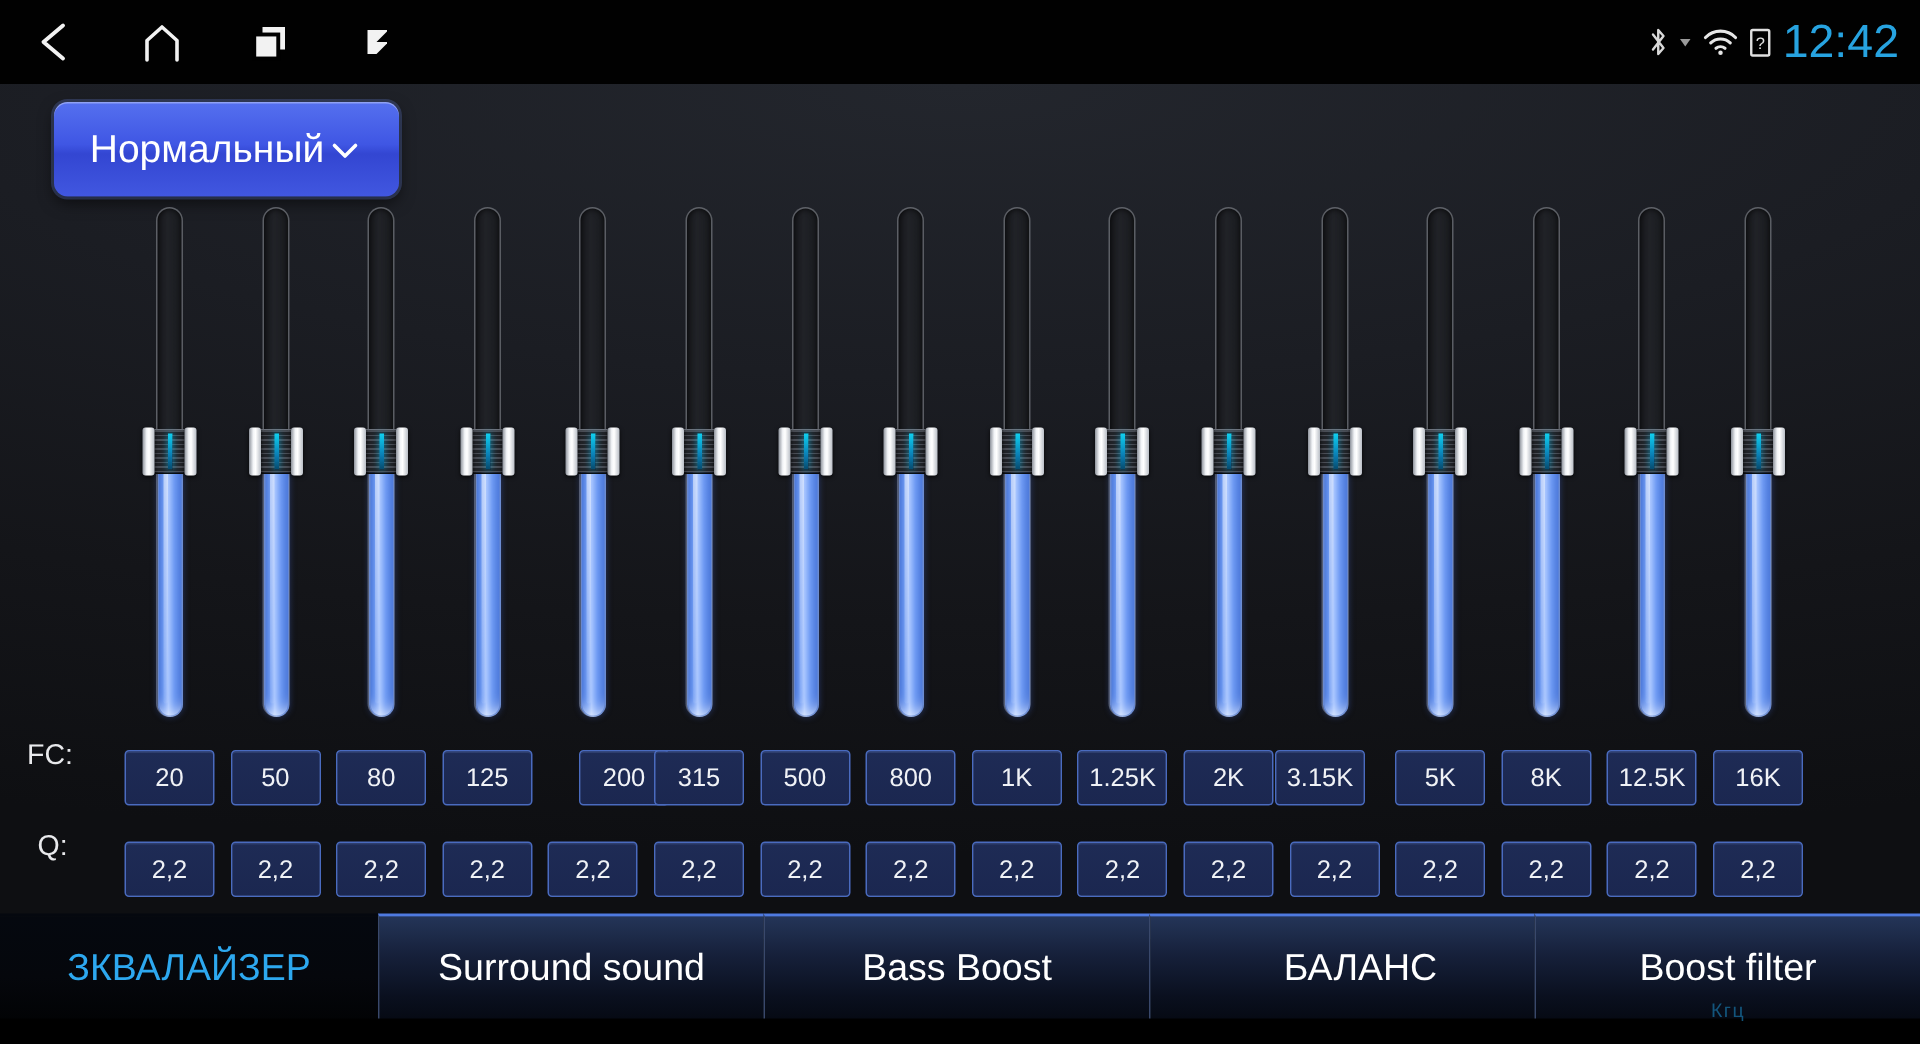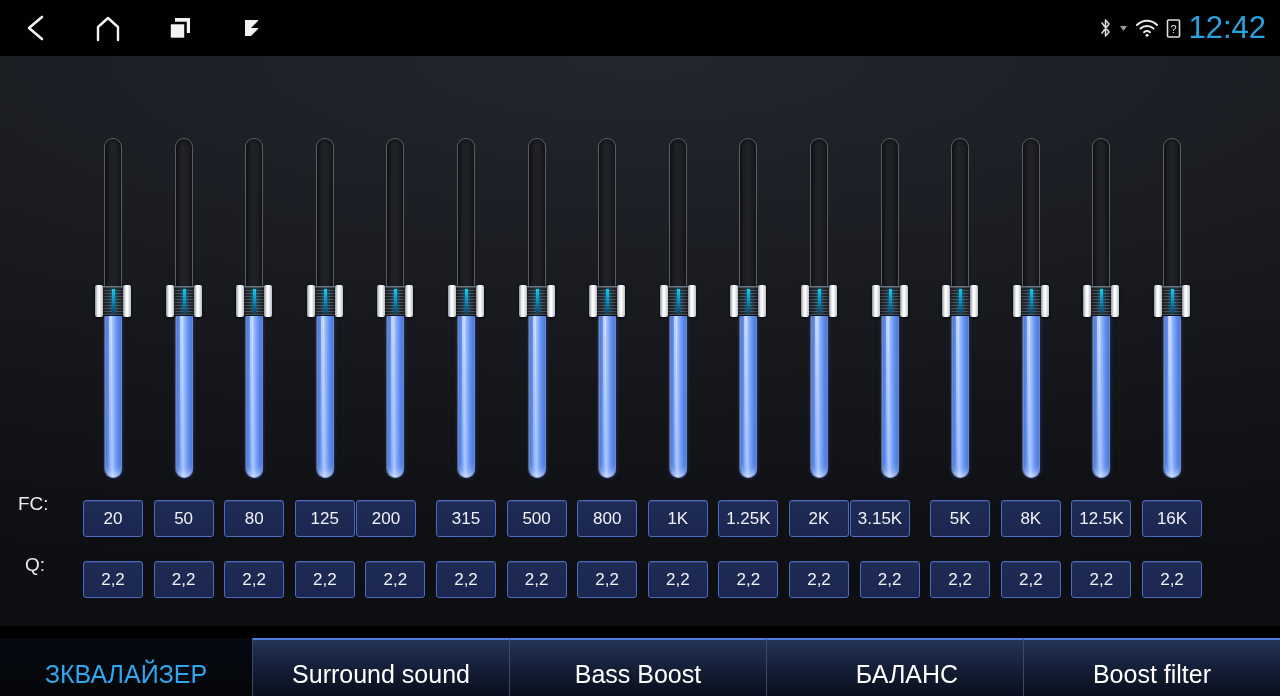--- a/index.html
+++ b/index.html
@@ -118,21 +118,21 @@
     border:1px solid #4a6bbf;
     border-radius:3px;
     background:linear-gradient(180deg,#1e2b55 0%,#1b2750 100%);
     color:#f0f2f6; font-size:17px;
     display:flex; align-items:center; justify-content:center;
     box-shadow:inset 0 1px 0 rgba(120,150,220,.18);
   }
 
   
   .tabs {
-    position:absolute; left:0; bottom:0; width:1280px; height:58px;
+    position:absolute; left:0; bottom:0; width:1280px; height:87px;
     display:flex;
   }
   .tab {
     position:relative;
     height:70px;
     display:flex; align-items:center; justify-content:center;
     color:#ffffff; font-size:25px;
     background:linear-gradient(180deg,#243558 0%,#16203a 38%,#0a101f 78%,#060a14 100%);
     border-top:2px solid #4f7ae0;
     border-left:1px solid #2a3category;
@@ -196,20 +196,30 @@
       <svg width="15" height="21" viewBox="0 0 15 21">
         <rect x="1.5" y="2" width="12" height="17" fill="none" stroke="#e0e0e0" stroke-width="1.6" rx="1"></rect>
         <text x="7.5" y="14.5" font-size="11" fill="#e0e0e0" text-anchor="middle" font-family="Liberation Sans, sans-serif">?</text>
       </svg>
       <div class="clock">12:42</div>
     </div>
   </div>
 
   <div class="body-area">
 
+    <div class="preset-wrap">
+      <div class="preset-btn">
+        <span class="preset-label">Нормальный</span>
+        <span class="preset-chev">
+          <svg width="24" height="24" viewBox="0 0 24 24">
+            <polyline points="5,9 12,16 19,9" fill="none" stroke="#ffffff" stroke-width="2.4" stroke-linecap="round" stroke-linejoin="round"></polyline>
+          </svg>
+        </span>
+      </div>
+    </div>
 
     <div class="sliders" id="sliders">
         <div class="slider" style="left: 96px;">
           <div class="track"></div>
           <div class="fill" style="bottom: 0px; height: 176.8px;"></div>
           <div class="thumb" style="bottom: 161.8px;">
             <div class="thumb-center"></div>
             <div class="cap l"></div>
             <div class="cap r"></div>
           </div>
@@ -352,21 +362,21 @@
       </div>
 
     <div class="rowlabel" id="fc-label" style="left:18px; top:437px;">FC:</div>
     <div class="rowlabel" id="q-label" style="left:25px; top:498px;">Q:</div>
 
     <div id="fc-row">
         <div class="chip" style="left: 83px; top: 444px;">20</div>
         <div class="chip" style="left: 153.6px; top: 444px;">50</div>
         <div class="chip" style="left: 224.2px; top: 444px;">80</div>
         <div class="chip" style="left: 294.8px; top: 444px;">125</div>
-        <div class="chip" style="left: 356px; top: 444px;">200</div>
+        <div class="chip" style="left: 386px; top: 444px;">200</div>
         <div class="chip" style="left: 436px; top: 444px;">315</div>
         <div class="chip" style="left: 506.6px; top: 444px;">500</div>
         <div class="chip" style="left: 577.2px; top: 444px;">800</div>
         <div class="chip" style="left: 647.8px; top: 444px;">1K</div>
         <div class="chip" style="left: 718.4px; top: 444px;">1.25K</div>
         <div class="chip" style="left: 789px; top: 444px;">2K</div>
         <div class="chip" style="left: 850px; top: 444px;">3.15K</div>
         <div class="chip" style="left: 930.2px; top: 444px;">5K</div>
         <div class="chip" style="left: 1000.8px; top: 444px;">8K</div>
         <div class="chip" style="left: 1071.4px; top: 444px;">12.5K</div>

